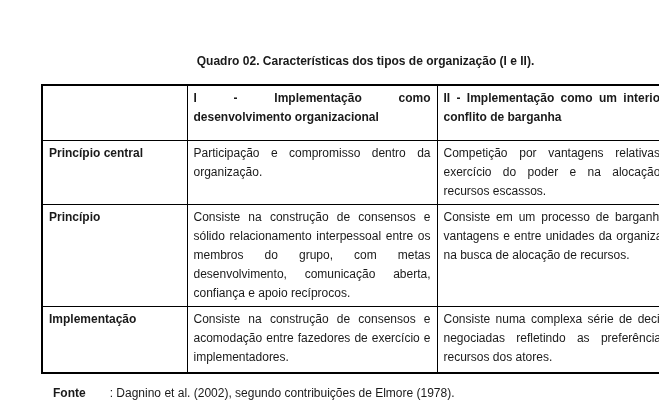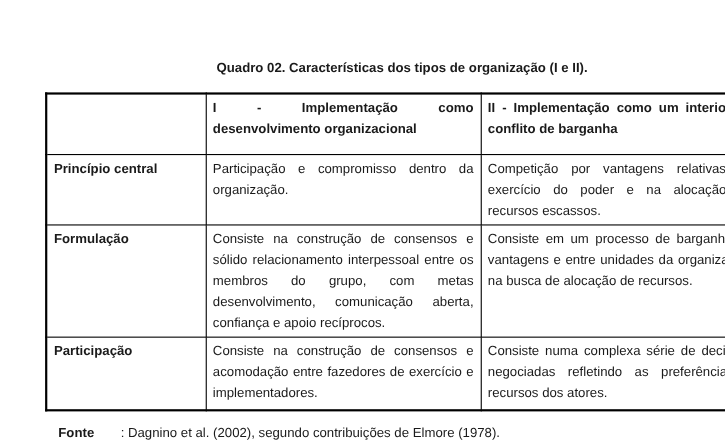--- a/index.html
+++ b/index.html
@@ -80,27 +80,27 @@
       </tr>
 
       <tr class="r-0">
         <td class="rowlabel">Princípio central</td>
         <td>Participação e compromisso dentro da organização.</td>
         <td>Competição por vantagens relativas no exercício do poder e na alocação de recursos escassos.</td>
       </tr>
 
 
       <tr class="r-2">
-        <td class="rowlabel">Formulação</td>
+        <td class="rowlabel">Princípio</td>
         <td>Consiste na construção de consensos e sólido relacionamento interpessoal entre os membros do grupo, com metas desenvolvimento, comunicação aberta, confiança e apoio recíprocos.</td>
         <td>Consiste em um processo de barganha no vantagens e entre unidades da organização, na busca de alocação de recursos.</td>
       </tr>
 
       <tr class="r-3">
-        <td class="rowlabel">Participação</td>
+        <td class="rowlabel">Implementação</td>
         <td>Consiste na construção de consensos e acomodação entre fazedores de exercício e implementadores.</td>
         <td>Consiste numa complexa série de decisões negociadas refletindo as preferências e recursos dos atores.</td>
       </tr>
     </tbody>
   </table>
 
   <div class="fonte"><b>Fonte</b><span>: Dagnino et al. (2002), segundo contribuições de Elmore (1978).</span></div>
 
 </div>
 

